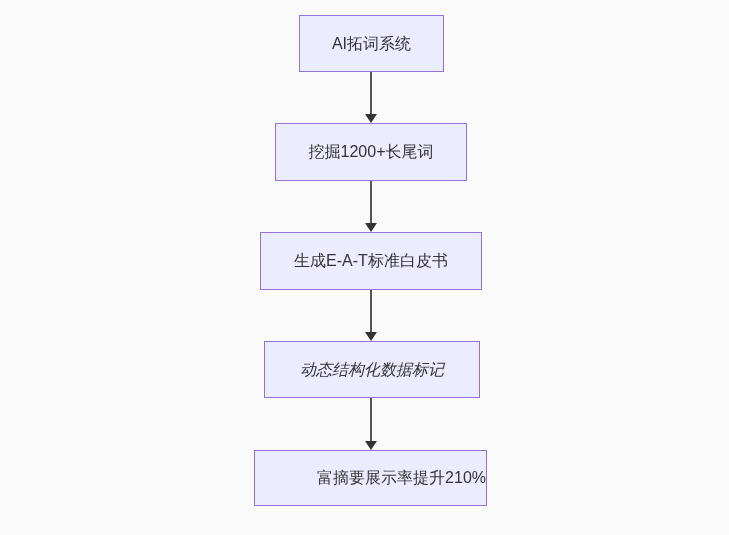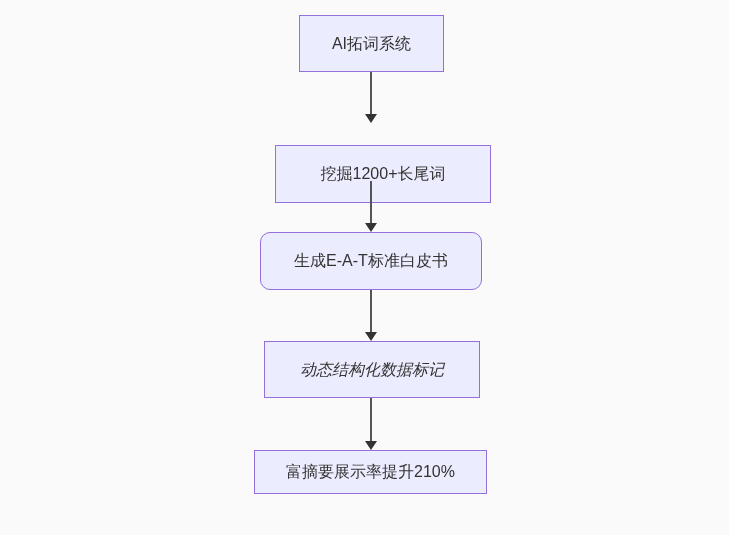--- a/index.html
+++ b/index.html
@@ -26,24 +26,24 @@
     color: var(--node-text, #333333);
     display: flex;
     align-items: center;
     justify-content: center;
     font-size: 16px;
     line-height: 1.2;
     text-align: center;
     white-space: nowrap;
   }
   .node-1 { left: 299px; top: 15px;  width: 145px; height: 57px; }
-  .node-2 { left: 275px; top: 123px; width: 216px; height: 58px; margin-top: 22px; }
-  .node-3 { left: 260px; top: 232px; width: 222px; height: 58px; border-radius: 10px; }
+  .node-2 { left: 275px; top: 123px; width: 192px; height: 58px; }
+  .node-3 { left: 260px; top: 232px; width: 222px; height: 58px; }
   .node-4 { left: 264px; top: 341px; width: 216px; height: 57px; font-style: italic; }
-  .node-5 { left: 254px; top: 450px; width: 233px; height: 44px; }
+  .node-5 { left: 254px; top: 450px; width: 233px; height: 56px; justify-content: flex-end; }
   .edge {
     position: absolute;
     left: 371px;
     width: 14px;
     transform: translateX(-50%);
   }
   .edge-1 { top: 72px;  height: 51px; }
   .edge-2 { top: 181px; height: 51px; }
   .edge-3 { top: 290px; height: 51px; }
   .edge-4 { top: 398px; height: 52px; }

